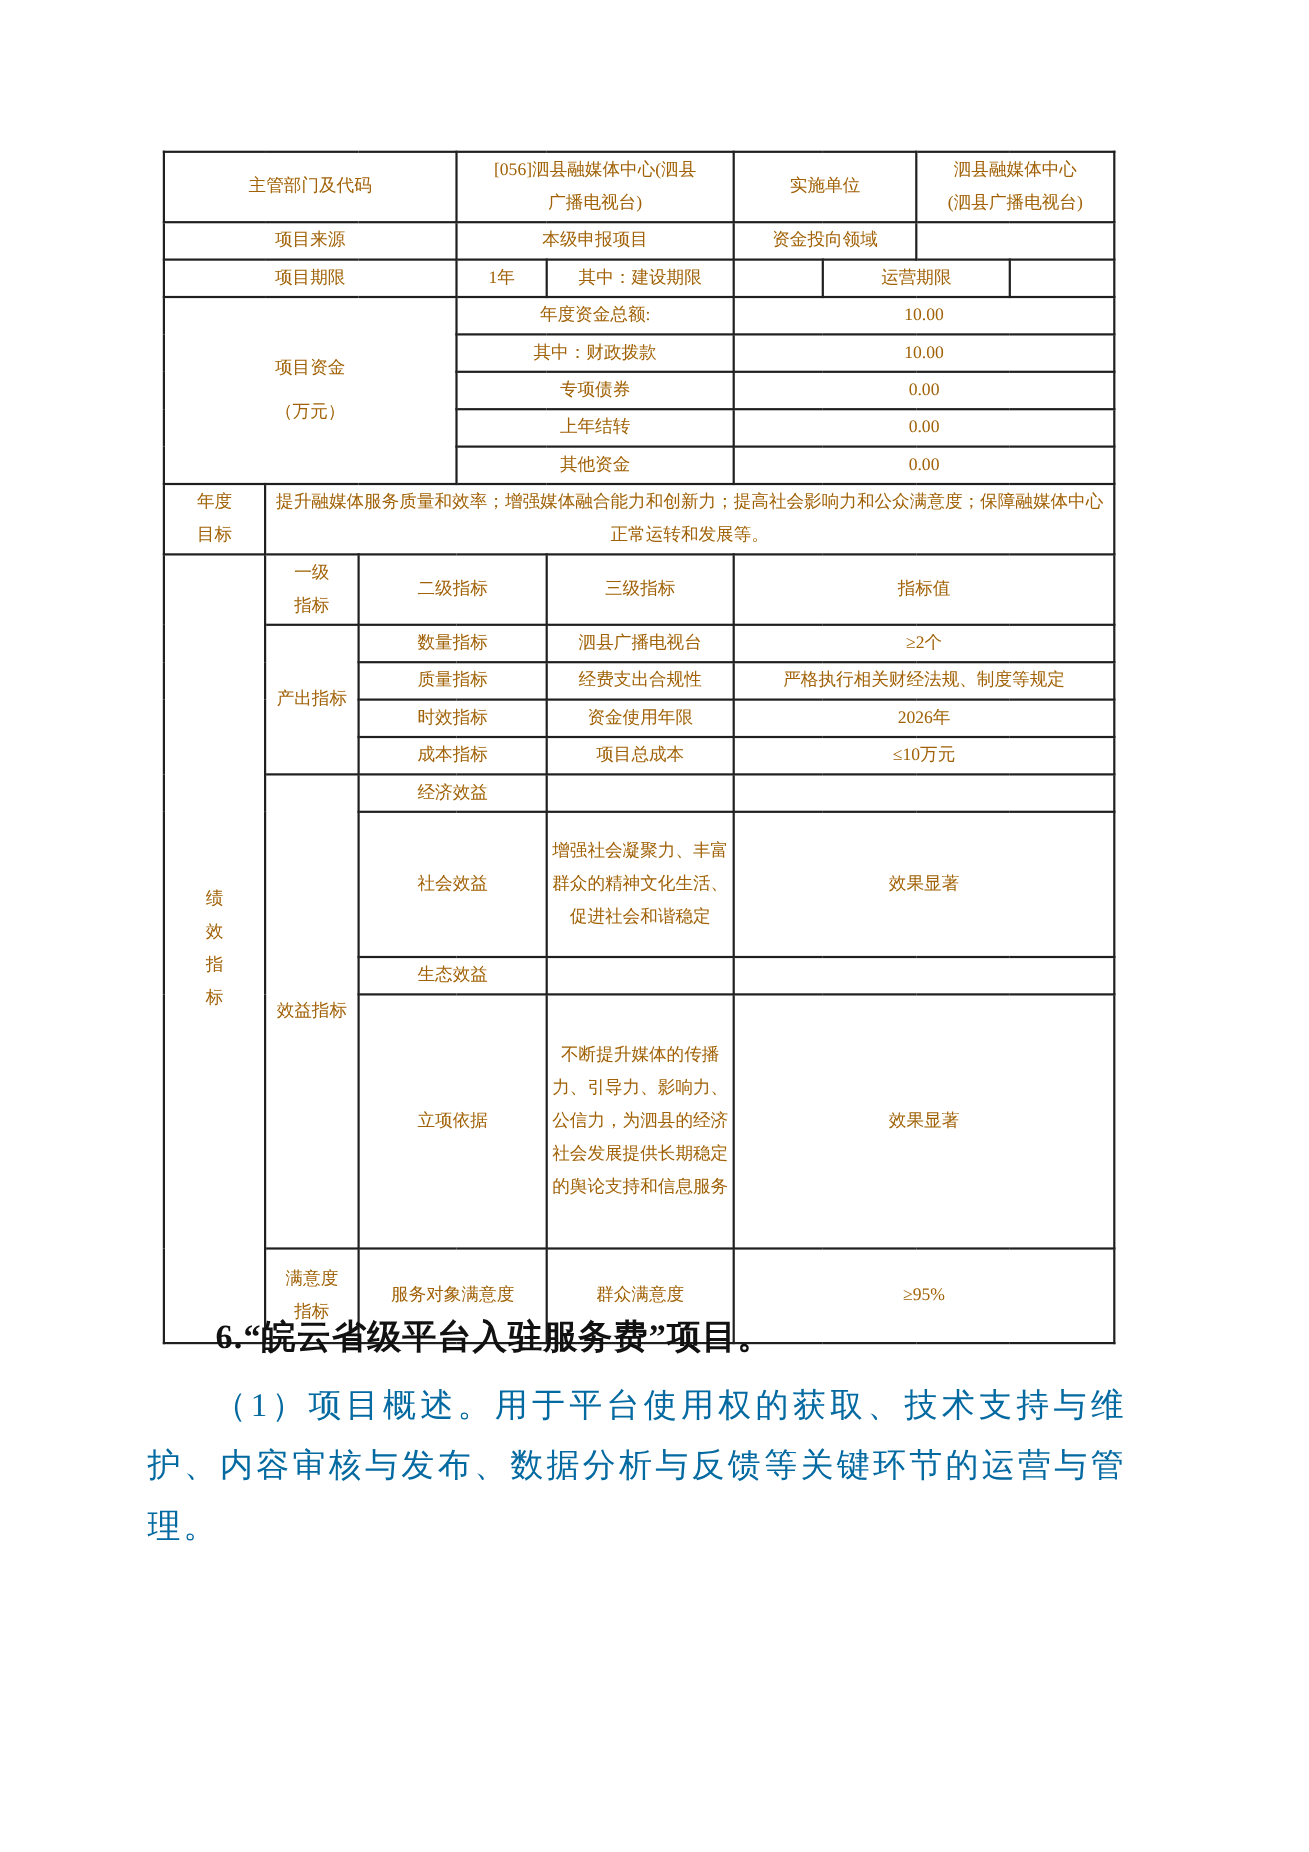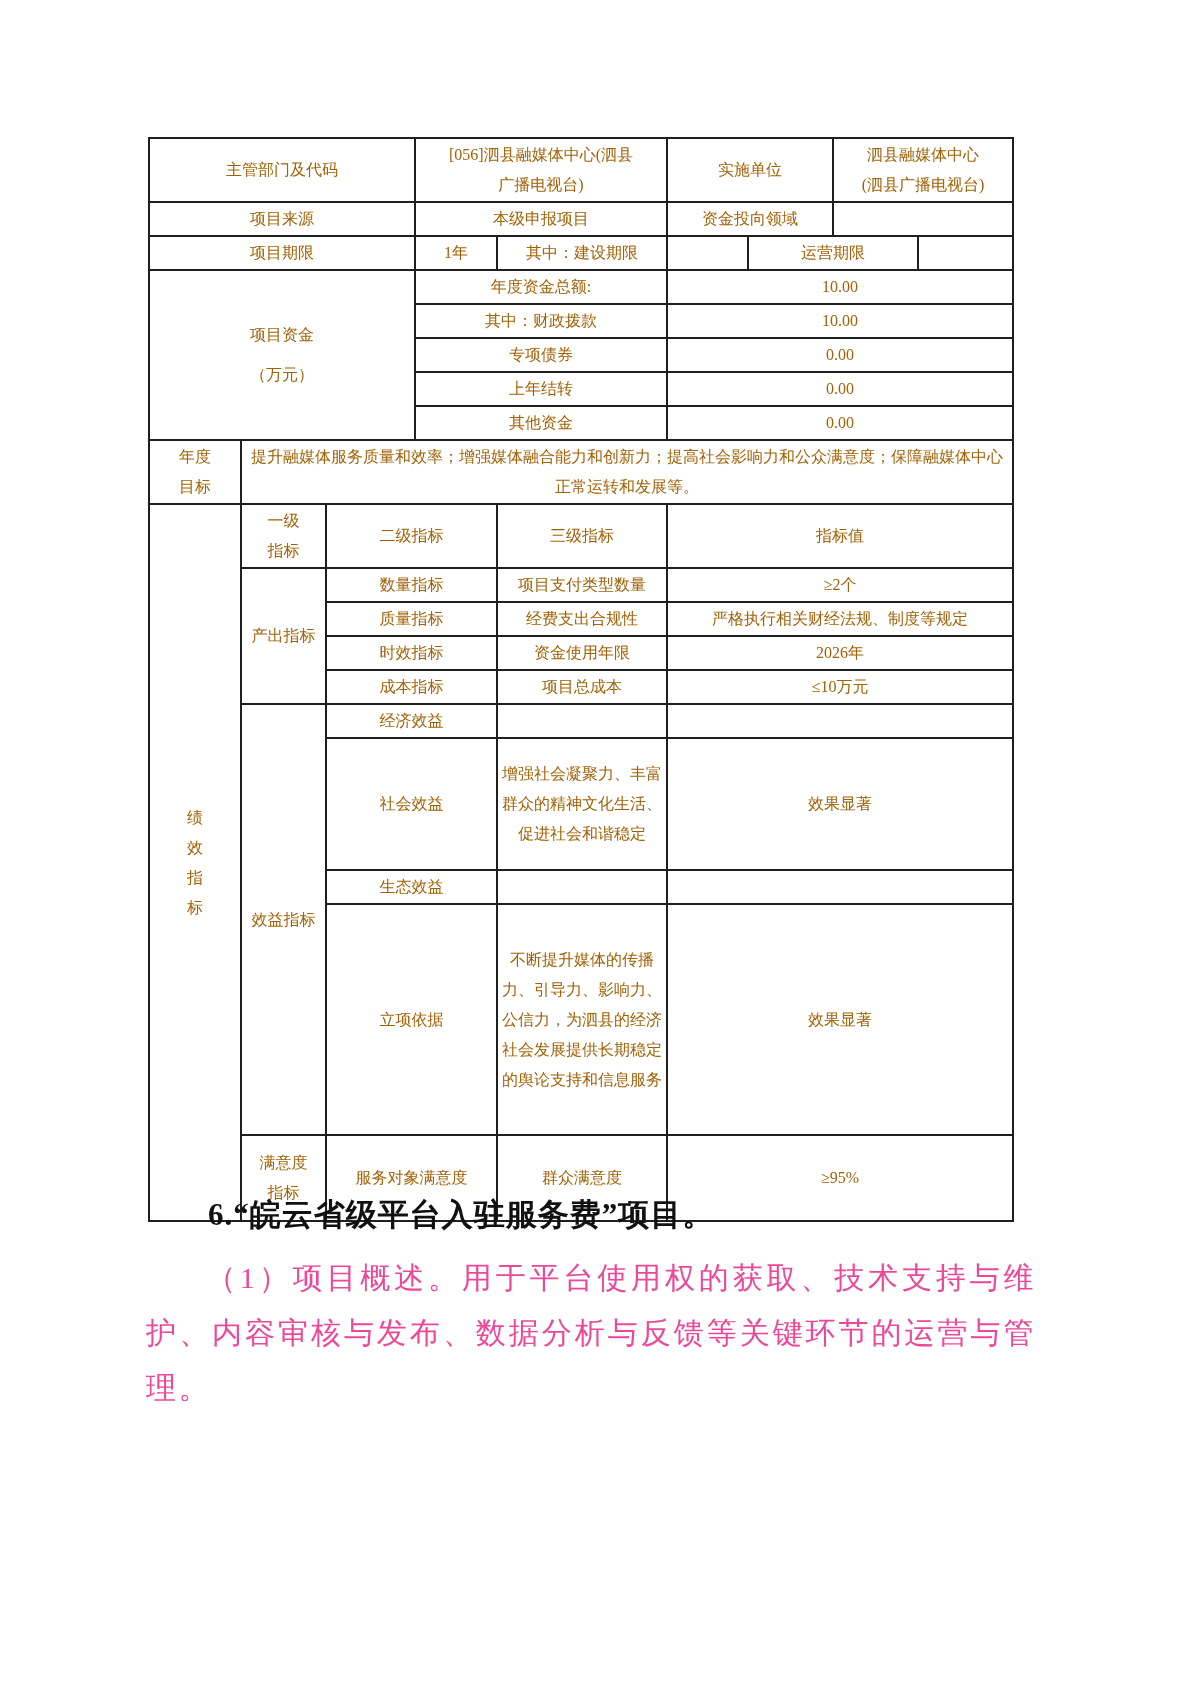--- a/index.html
+++ b/index.html
@@ -10,25 +10,25 @@
             table-layout:fixed;font-size:16px;color:#a16207;}
   table.doc td{border:2px solid #1f1f1f;text-align:center;vertical-align:middle;
                padding:1px 2px;line-height:30px;overflow:hidden;}
   td.left{text-align:left;padding-left:7px;}
   td.pre{white-space:pre-line;margin-left:36px;}
   td.goal{text-align:left;padding:2px 5px;line-height:31px;text-align:justify;}
   td.vstack{line-height:56px;}
   td.wrap8{padding:0 1px;line-height:33px;}
   td.hdr{line-height:30px;}
   
-  .bodytext{position:absolute;left:146px;top:1192px;width:890px;}
+  .bodytext{position:absolute;left:134px;top:1192px;width:890px;}
   .h6{font-size:31px;font-weight:bold;line-height:46px;letter-spacing:1px;text-indent:2em;
       margin:0;color:#111;}
   .para{font-size:30px;line-height:55px;letter-spacing:2.5px;text-indent:2em;
-        text-align:justify;margin:12px 0 0 0;color:#ec4899;}
+        text-align:justify;margin:12px 0 0 0;color:#0369a1;}
 </style>
 </head>
 <body>
 
 <div class="page">
 
   <table class="doc">
     <colgroup>
       <col style="width:92px">
         <col style="width:85px">
@@ -104,21 +104,21 @@
       <td class="pre hdr">一级
 指标</td>
       <td colspan="2" class="hdr">二级指标</td>
       <td class="hdr">三级指标</td>
       <td colspan="4" class="hdr">指标值</td>
     </tr>
 
     <tr style="height:33px">
       <td rowspan="4">产出指标</td>
       <td colspan="2">数量指标</td>
-      <td class="wrap8">项目支付类型数量</td>
+      <td class="wrap8">泗县广播电视台</td>
       <td colspan="4">≥2个</td>
     </tr>
     <tr style="height:33px">
       <td colspan="2">质量指标</td>
       <td class="wrap8">经费支出合规性</td>
       <td colspan="4">严格执行相关财经法规、制度等规定</td>
     </tr>
     <tr style="height:33px">
       <td colspan="2">时效指标</td>
       <td class="wrap8">资金使用年限</td>

